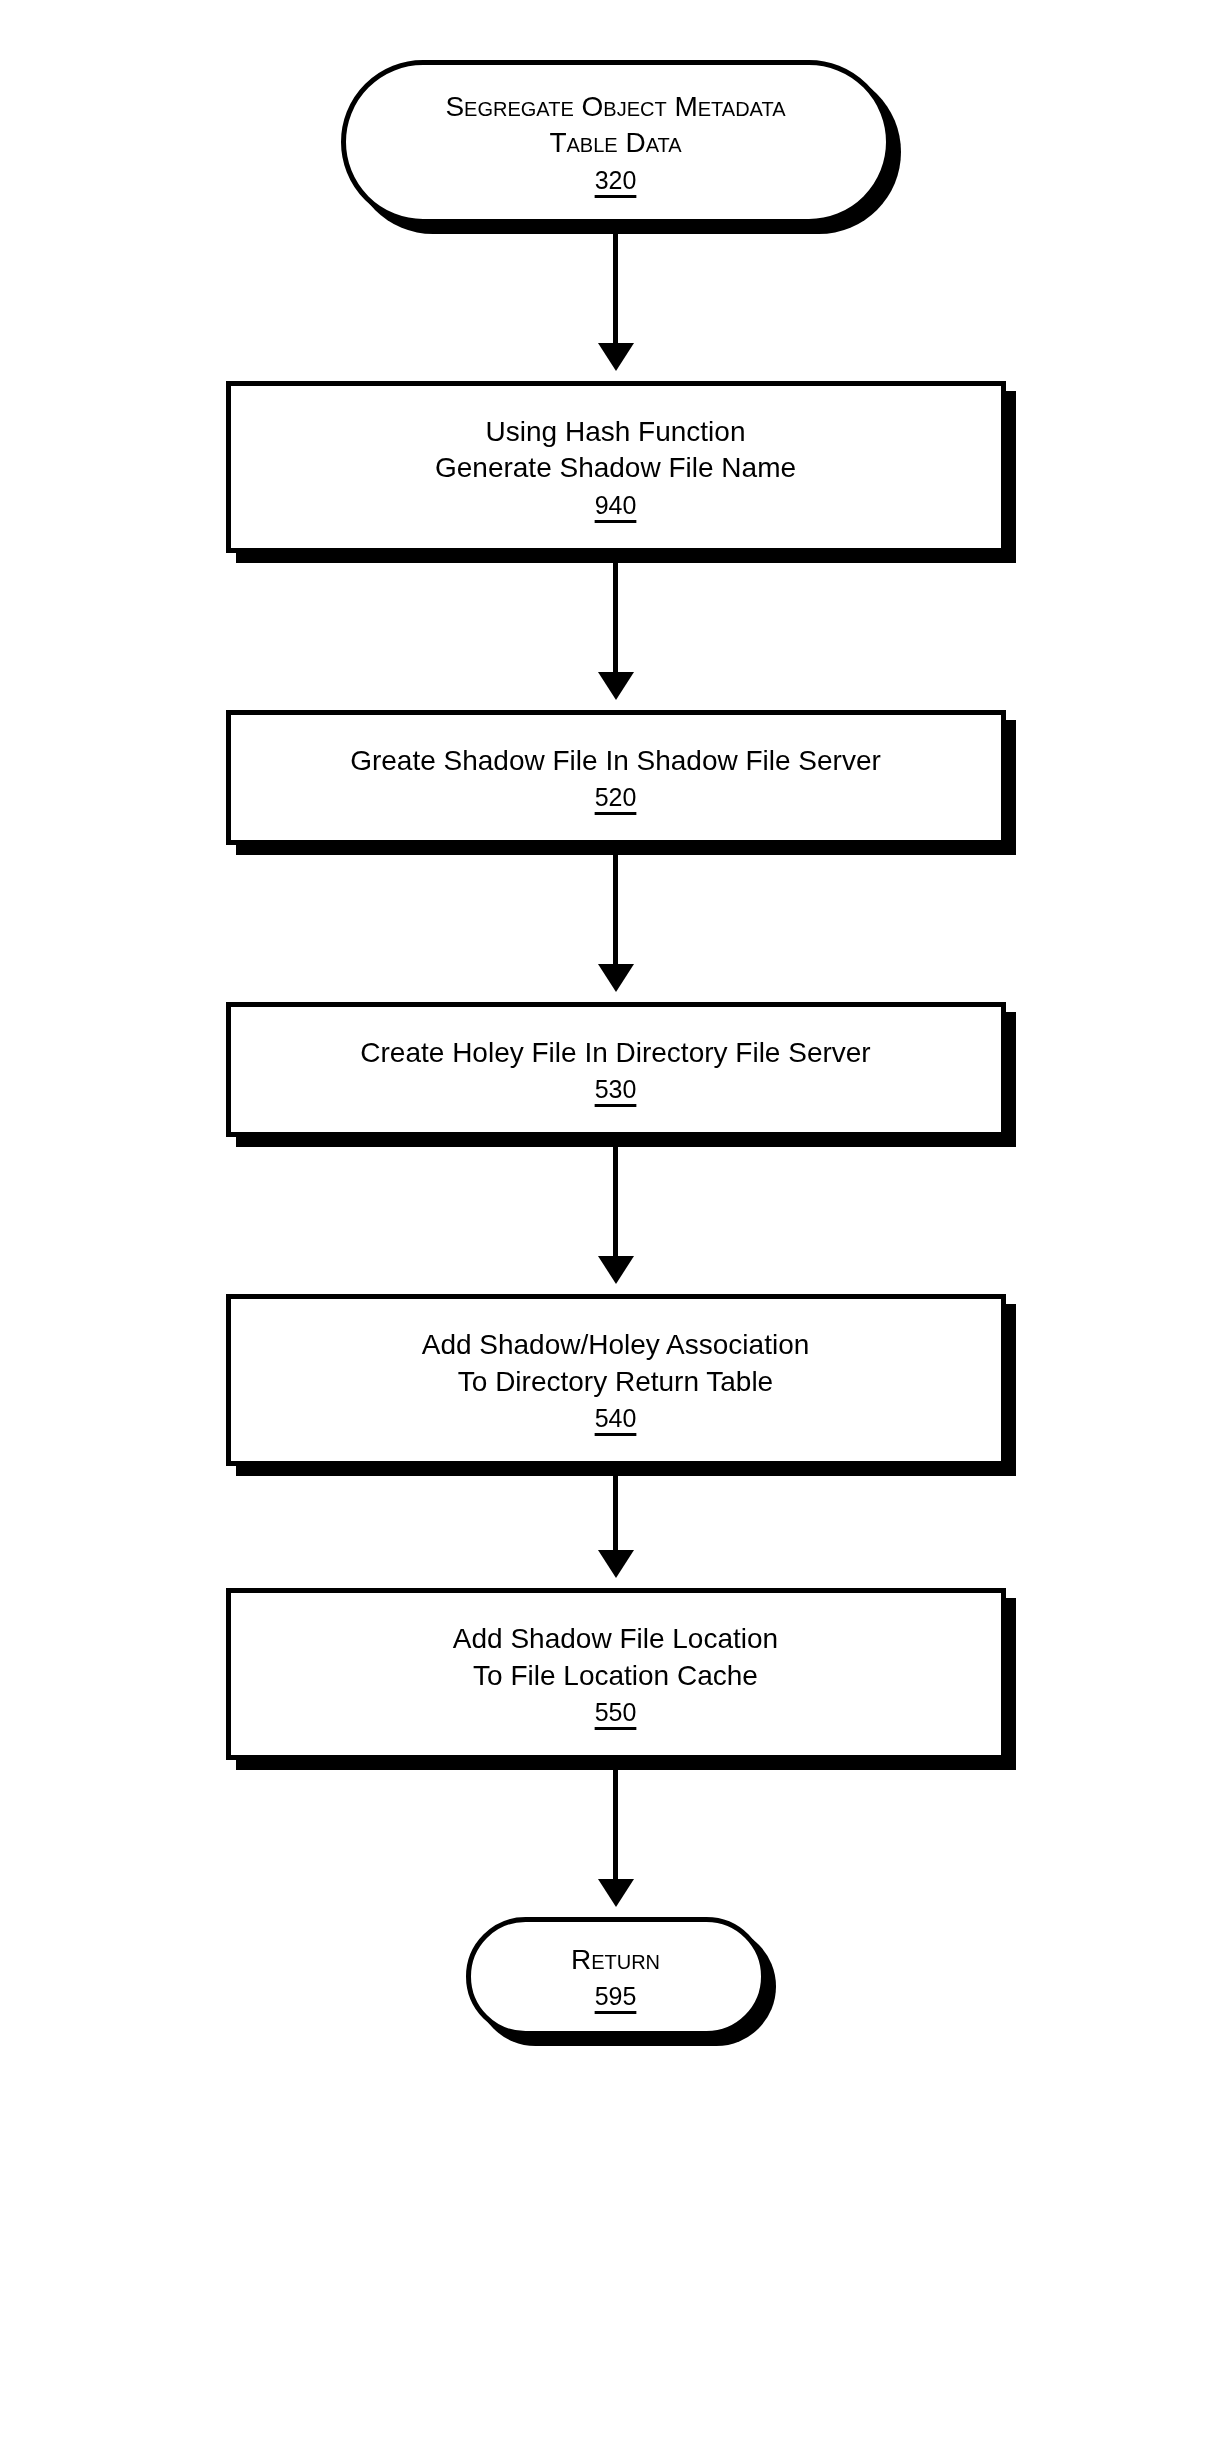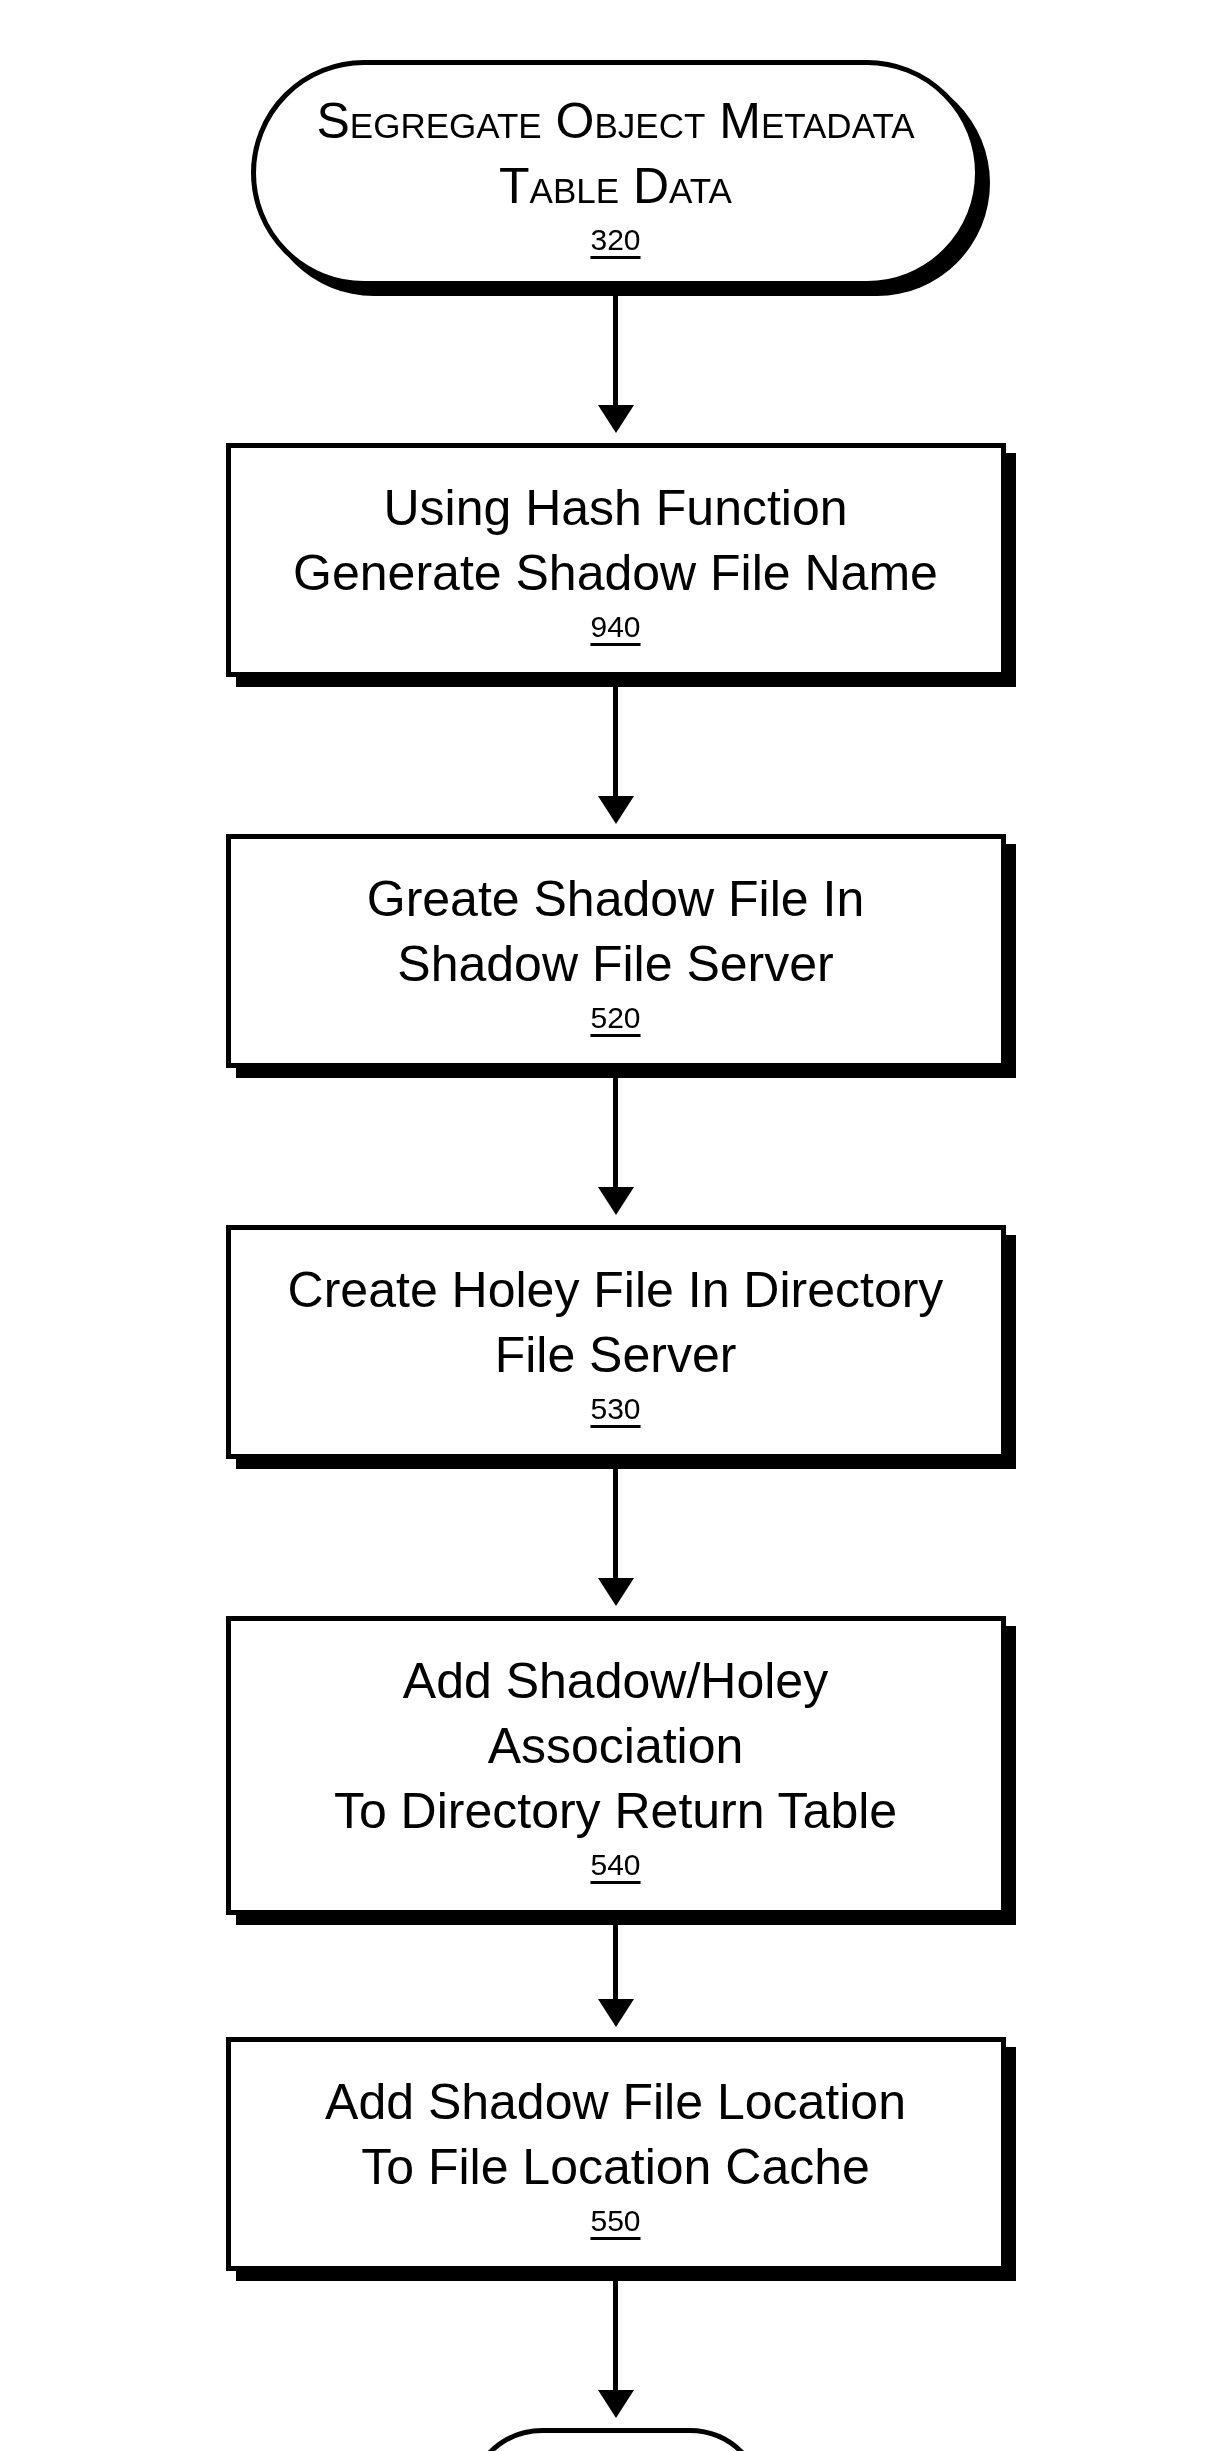--- a/index.html
+++ b/index.html
@@ -63,33 +63,33 @@
       content: "";
       position: absolute;
       top: 10px;
       left: 10px;
       right: -10px;
       bottom: -10px;
       background: black;
       z-index: -1;
     }
     .box-text {
-      font-size: 50px;
+      font-size: 28px;
       line-height: 1.3;
       color: black;
       font-weight: normal;
     }
     .terminal .box-text {
       font-variant: small-caps;
     }
     .terminal-small .box-text {
       font-variant: small-caps;
     }
     .box-number {
-      font-size: 30px;
+      font-size: 25px;
       text-decoration: underline;
       text-underline-offset: 6px;
       text-decoration-thickness: 3px;
       margin-top: 4px;
       display: inline-block;
     }
     .arrow {
       display: flex;
       flex-direction: column;
       align-items: center;

